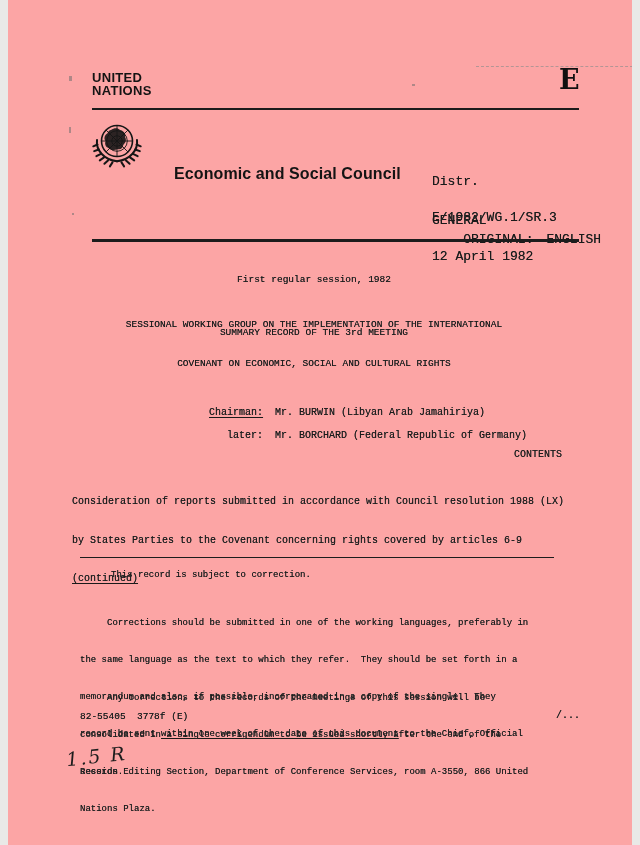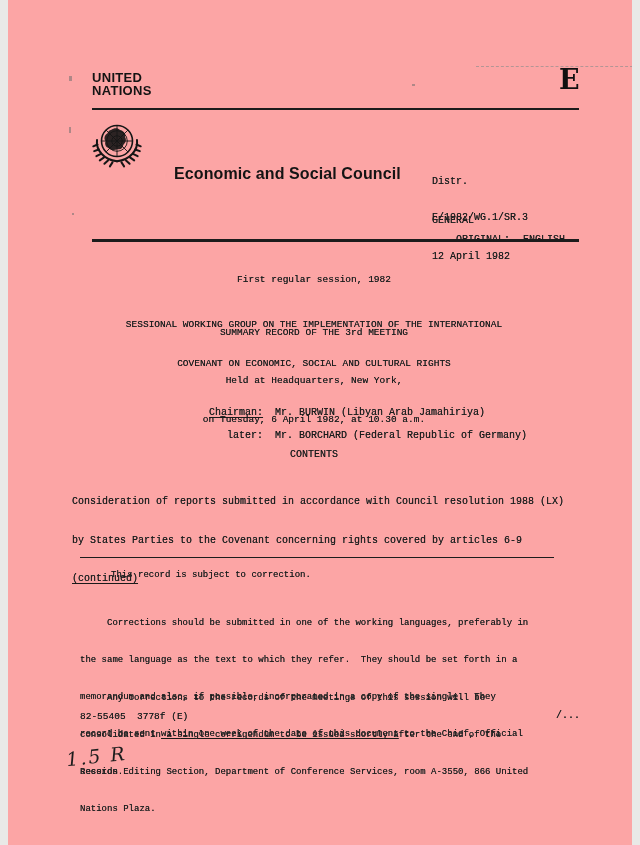--- a/index.html
+++ b/index.html
@@ -8,21 +8,21 @@
     background:#fca5a5;overflow:hidden;
     font-family:"Liberation Mono",monospace;color:#1a1a1a;
   }
   .abs{position:absolute;}
   .orgname{font-family:"Liberation Sans",sans-serif;font-weight:bold;
     font-size:13px;line-height:13px;letter-spacing:.3px;color:#141414;}
   .council{font-family:"Liberation Sans",sans-serif;font-weight:bold;
     font-size:16px;letter-spacing:.1px;color:#141414;margin-top:44px;}
   .docletter{font-family:"DejaVu Serif",serif;font-weight:bold;
     font-size:27px;line-height:27px;color:#101010;transform:scaleY(1.05);}
-  .mono105{font-size:10px;line-height:13px;white-space:pre;text-shadow:0 0 .3px #444;}
+  .mono105{font-size:13px;line-height:13px;white-space:pre;text-shadow:0 0 .3px #444;}
   .mono10{font-size:10px;line-height:12.7px;white-space:pre;text-shadow:0 0 .3px #444;}
   .mono95c{font-size:9.5px;line-height:13px;text-align:center;white-space:pre;text-shadow:0 0 .3px #444;}
   .mono9{font-size:9px;line-height:12.4px;white-space:pre;text-shadow:0 0 .3px #444;}
   .rule{background:#1c1c1c;}
   .u{text-decoration:underline;text-underline-offset:2px;}
   .dashline{border-top:1px dashed #8d8d8d;opacity:.65;}
   .speck{background:#6f6f6f;opacity:.55;}
   .handwrite{font-family:"DejaVu Serif",serif;font-style:italic;
     font-size:19px;color:#1c1c1c;transform:rotate(-6deg);letter-spacing:2px;}
   .ctr{left:58px;width:496px;text-align:center;}
@@ -82,33 +82,29 @@
   </div>
 
   <div class="abs rule" style="left:84px;top:239px;width:487px;height:3px;"></div>
 
   <div class="abs ctr mono95c" style="top:273px;">First regular session, 1982</div>
   <div class="abs ctr mono95c" style="top:292px;">
     <div>SESSIONAL WORKING GROUP ON THE IMPLEMENTATION OF THE INTERNATIONAL</div>
     <div>COVENANT ON ECONOMIC, SOCIAL AND CULTURAL RIGHTS</div>
   </div>
   <div class="abs ctr mono95c" style="top:326px;">SUMMARY RECORD OF THE 3rd MEETING</div>
-  <div class="abs ctr mono95c" style="top:348px;">
-    <div>Held at Headquarters, New York,</div>
-    <div>on Tuesday, 6 April 1982, at 10.30 a.m.</div>
-  </div>
 
   <div class="abs mono10" style="left:177px;top:394px;">
     <span class="u">Chairman:</span><span style="padding-left:12px;">Mr. BURWIN (Libyan Arab Jamahiriya)</span>
   </div>
   <div class="abs mono10" style="left:195px;top:417px;">
     <span>later:</span><span style="padding-left:12px;">Mr. BORCHARD (Federal Republic of Germany)</span>
   </div>
 
-  <div class="abs ctr mono10" style="top:449px;">CONTENTS</div>
+  <div class="abs ctr mono10" style="top:449px;text-align:right;">CONTENTS</div>
   <div class="abs mono10" style="left:64px;top:471px;">
     <div>Consideration of reports submitted in accordance with Council resolution 1988 (LX)</div>
     <div>by States Parties to the Covenant concerning rights covered by articles 6-9</div>
     <div class="u" style="width:fit-content;">(continued)</div>
   </div>
 
   <div class="abs rule" style="left:72px;top:557px;width:474px;height:1px;"></div>
 
   <div class="abs mono9" style="left:103px;top:569px;">This record is subject to correction.</div>
 

